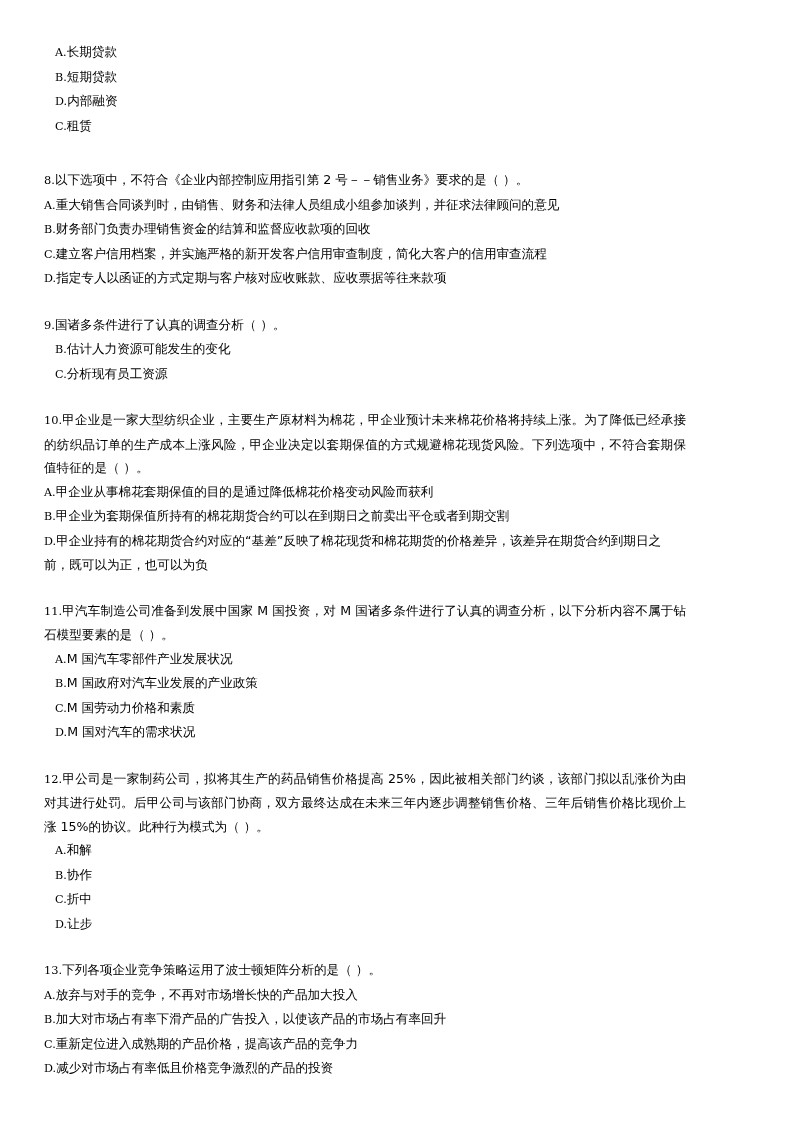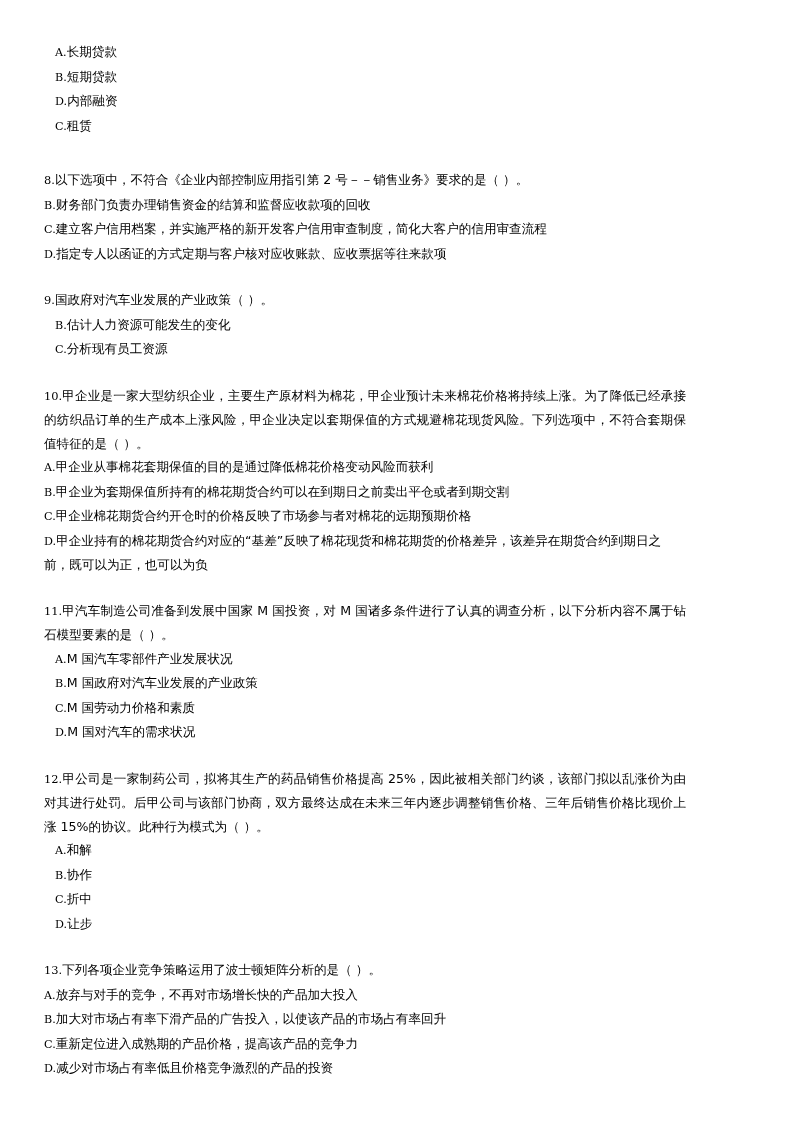--- a/index.html
+++ b/index.html
@@ -59,36 +59,36 @@
 
   <div class="orphan-opts">
     <div class="opt opt-indent"><span class="lbl">A.</span><span>长期贷款</span></div>
     <div class="opt opt-indent"><span class="lbl">B.</span><span>短期贷款</span></div>
     <div class="opt opt-indent"><span class="lbl">D.</span><span>内部融资</span></div>
     <div class="opt opt-indent"><span class="lbl">C.</span><span>租赁</span></div>
   </div>
 
   <div class="q-block">
     <p class="stem"><span class="num">8.</span><span>以下选项中，不符合《企业内部控制应用指引第 2 号－－销售业务》要求的是（  ）。</span></p>
+    <div class="opt"><span class="lbl">A.</span><span>重大销售合同谈判时，由销售、财务和法律人员组成小组参加谈判，并征求法律顾问的意见</span></div>
     <div class="opt"><span class="lbl">B.</span><span>财务部门负责办理销售资金的结算和监督应收款项的回收</span></div>
     <div class="opt"><span class="lbl">C.</span><span>建立客户信用档案，并实施严格的新开发客户信用审查制度，简化大客户的信用审查流程</span></div>
     <div class="opt"><span class="lbl">D.</span><span>指定专人以函证的方式定期与客户核对应收账款、应收票据等往来款项</span></div>
   </div>
 
   <div class="q-block">
-    <p class="stem"><span class="num">9.</span><span>国政府对汽车业发展的产业政策（  ）。</span></p>
+    <p class="stem"><span class="num">9.</span><span>国诸多条件进行了认真的调查分析（  ）。</span></p>
     <div class="opt opt-indent"><span class="lbl">B.</span><span>估计人力资源可能发生的变化</span></div>
     <div class="opt opt-indent"><span class="lbl">C.</span><span>分析现有员工资源</span></div>
   </div>
 
   <div class="q-block">
     <p class="stem"><span class="num">10.</span><span>甲企业是一家大型纺织企业，主要生产原材料为棉花，甲企业预计未来棉花价格将持续上涨。为了降低已经承接的纺织品订单的生产成本上涨风险，甲企业决定以套期保值的方式规避棉花现货风险。下列选项中，不符合套期保值特征的是（  ）。</span></p>
     <div class="opt"><span class="lbl">A.</span><span>甲企业从事棉花套期保值的目的是通过降低棉花价格变动风险而获利</span></div>
     <div class="opt"><span class="lbl">B.</span><span>甲企业为套期保值所持有的棉花期货合约可以在到期日之前卖出平仓或者到期交割</span></div>
-    <div class="opt"><span class="lbl">C.</span><span>甲企业棉花期货合约开仓时的价格反映了市场参与者对棉花的远期预期价格</span></div>
     <div class="opt stem"><span class="lbl">D.</span><span>甲企业持有的棉花期货合约对应的“基差”反映了棉花现货和棉花期货的价格差异，该差异在期货合约到期日之前，既可以为正，也可以为负</span></div>
   </div>
 
   <div class="q-block">
     <p class="stem"><span class="num">11.</span><span>甲汽车制造公司准备到发展中国家 M 国投资，对 M 国诸多条件进行了认真的调查分析，以下分析内容不属于钻石模型要素的是（  ）。</span></p>
     <div class="opt opt-indent"><span class="lbl">A.</span><span>M 国汽车零部件产业发展状况</span></div>
     <div class="opt opt-indent"><span class="lbl">B.</span><span>M 国政府对汽车业发展的产业政策</span></div>
     <div class="opt opt-indent"><span class="lbl">C.</span><span>M 国劳动力价格和素质</span></div>
     <div class="opt opt-indent"><span class="lbl">D.</span><span>M 国对汽车的需求状况</span></div>
   </div>

